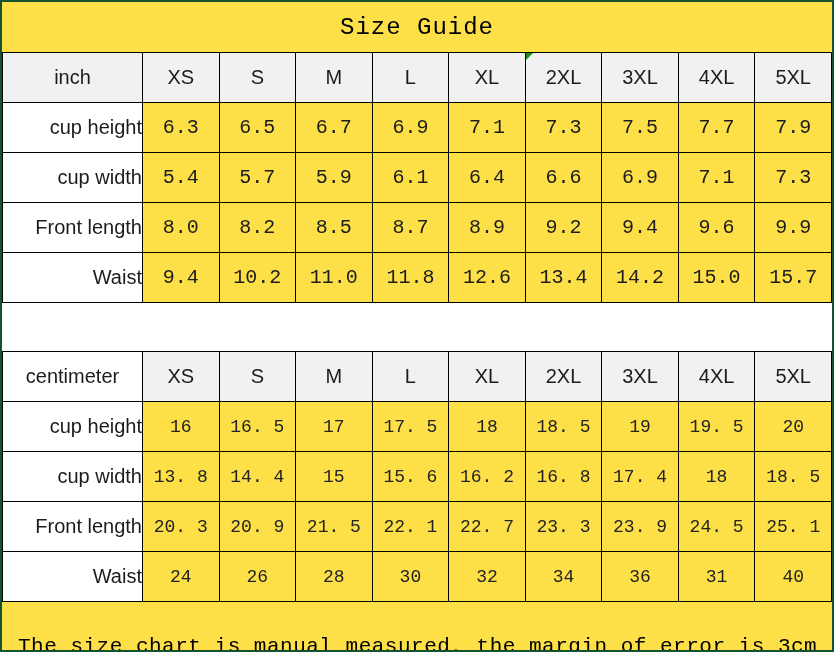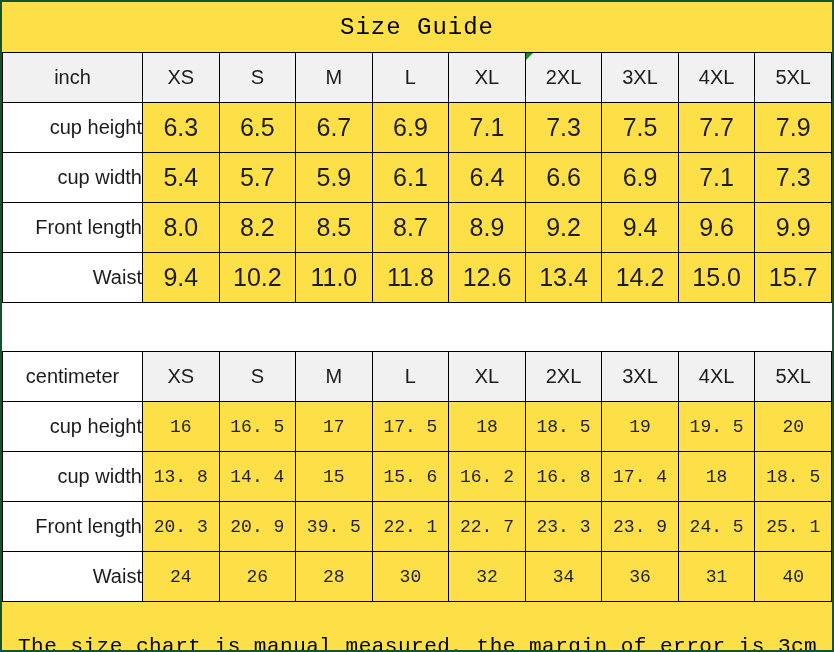--- a/index.html
+++ b/index.html
@@ -17,21 +17,21 @@
   }
   table.size-table { border-collapse:collapse; table-layout:fixed; width:100%; flex:0 0 auto; }
   table.size-table th, table.size-table td {
     border:1px solid #000; height:49px; padding:0;
     text-align:center; vertical-align:middle;
     font-weight:normal; overflow:hidden; white-space:nowrap;
   }
   table.size-table th { background:#f1f1f1; font-size:20px; position:relative; }
   table.size-table th:first-child, table.size-table td:first-child { width:139px; }
   table.size-table td.label-cell { font-size:20px; background:#fff;text-align:right; }
-  table.table-inch td.value { font-size:25px; }
+  table.table-inch td.value { font-size:20px;font-family:Liberation Mono, monospace; }
   table.table-cm th:first-child { background:#fff; }
   table.table-cm td.value { font-family:"Liberation Mono", monospace; font-size:18px; color:#222; }
   .corner-flag {
     position:absolute; top:0; left:0; width:0; height:0;
     border-top:7px solid #149414; border-right:7px solid transparent;
   }
   .gap-row { height:48px; flex:0 0 auto; background:#fff; }
   .footer-bar {
     flex:1 1 auto; display:flex; align-items:center;
     padding-left:16px; box-sizing:border-box;
@@ -156,21 +156,21 @@
           <td class="value">16. 2</td>
           <td class="value">16. 8</td>
           <td class="value">17. 4</td>
           <td class="value">18</td>
           <td class="value">18. 5</td>
         </tr>
         <tr>
           <td class="label-cell">Front length</td>
           <td class="value">20. 3</td>
           <td class="value">20. 9</td>
-          <td class="value">39. 5</td>
+          <td class="value">21. 5</td>
           <td class="value">22. 1</td>
           <td class="value">22. 7</td>
           <td class="value">23. 3</td>
           <td class="value">23. 9</td>
           <td class="value">24. 5</td>
           <td class="value">25. 1</td>
         </tr>
         <tr>
           <td class="label-cell">Waist</td>
           <td class="value">24</td>

